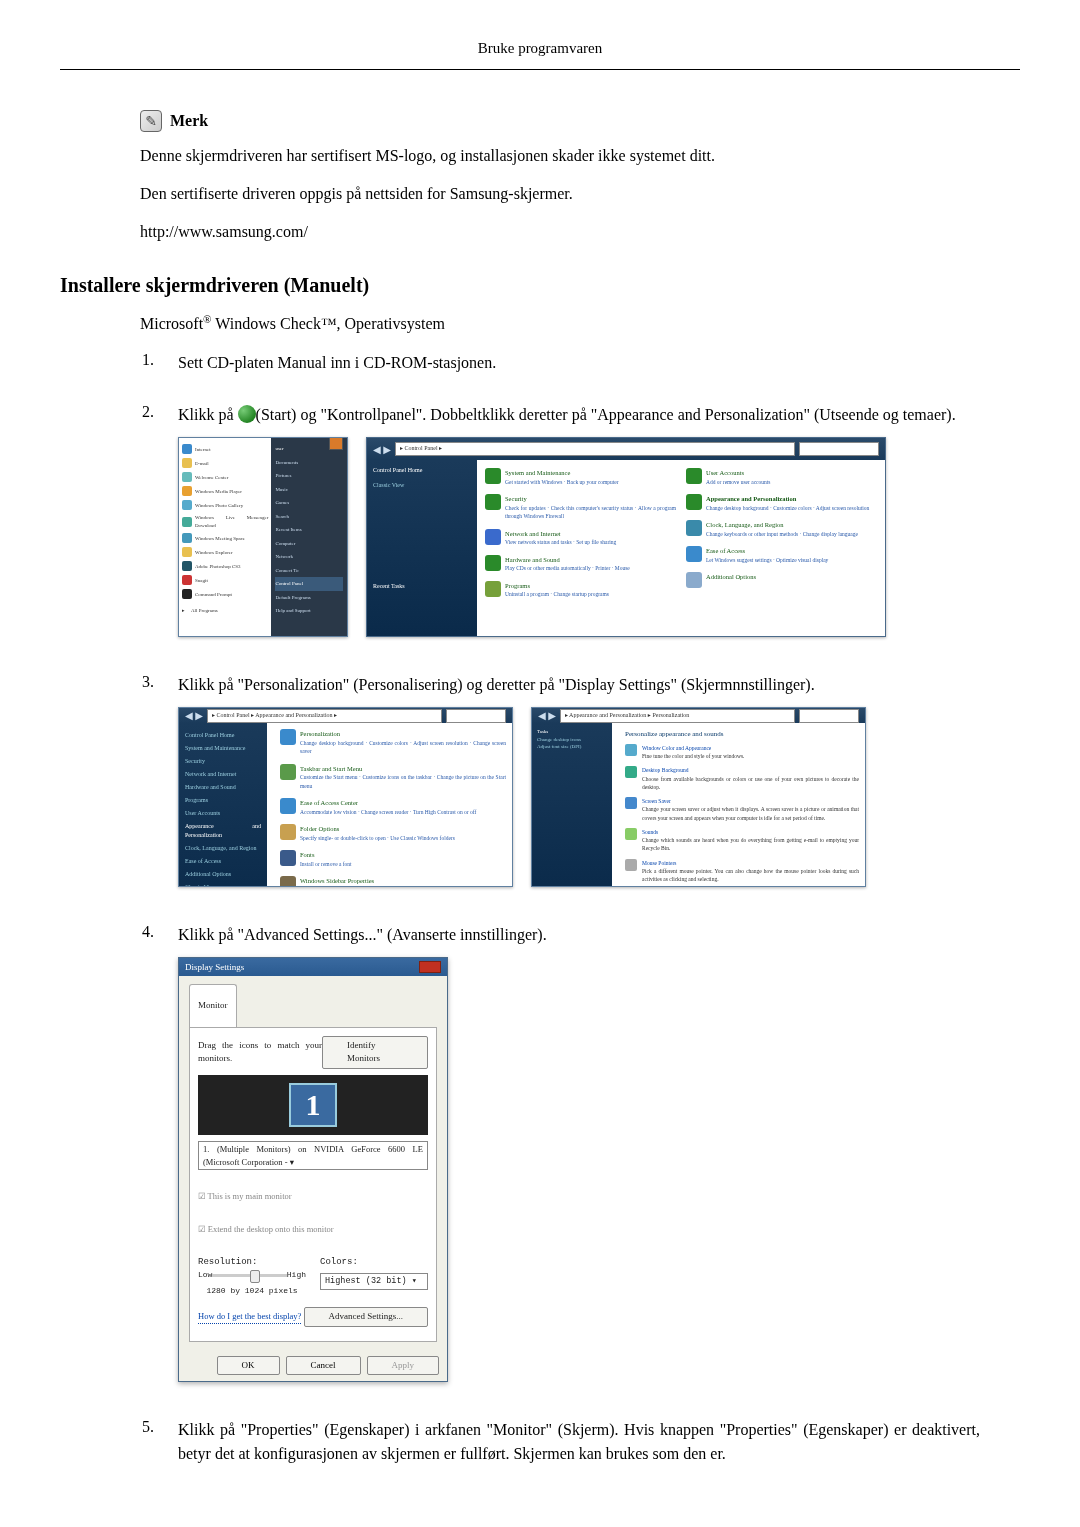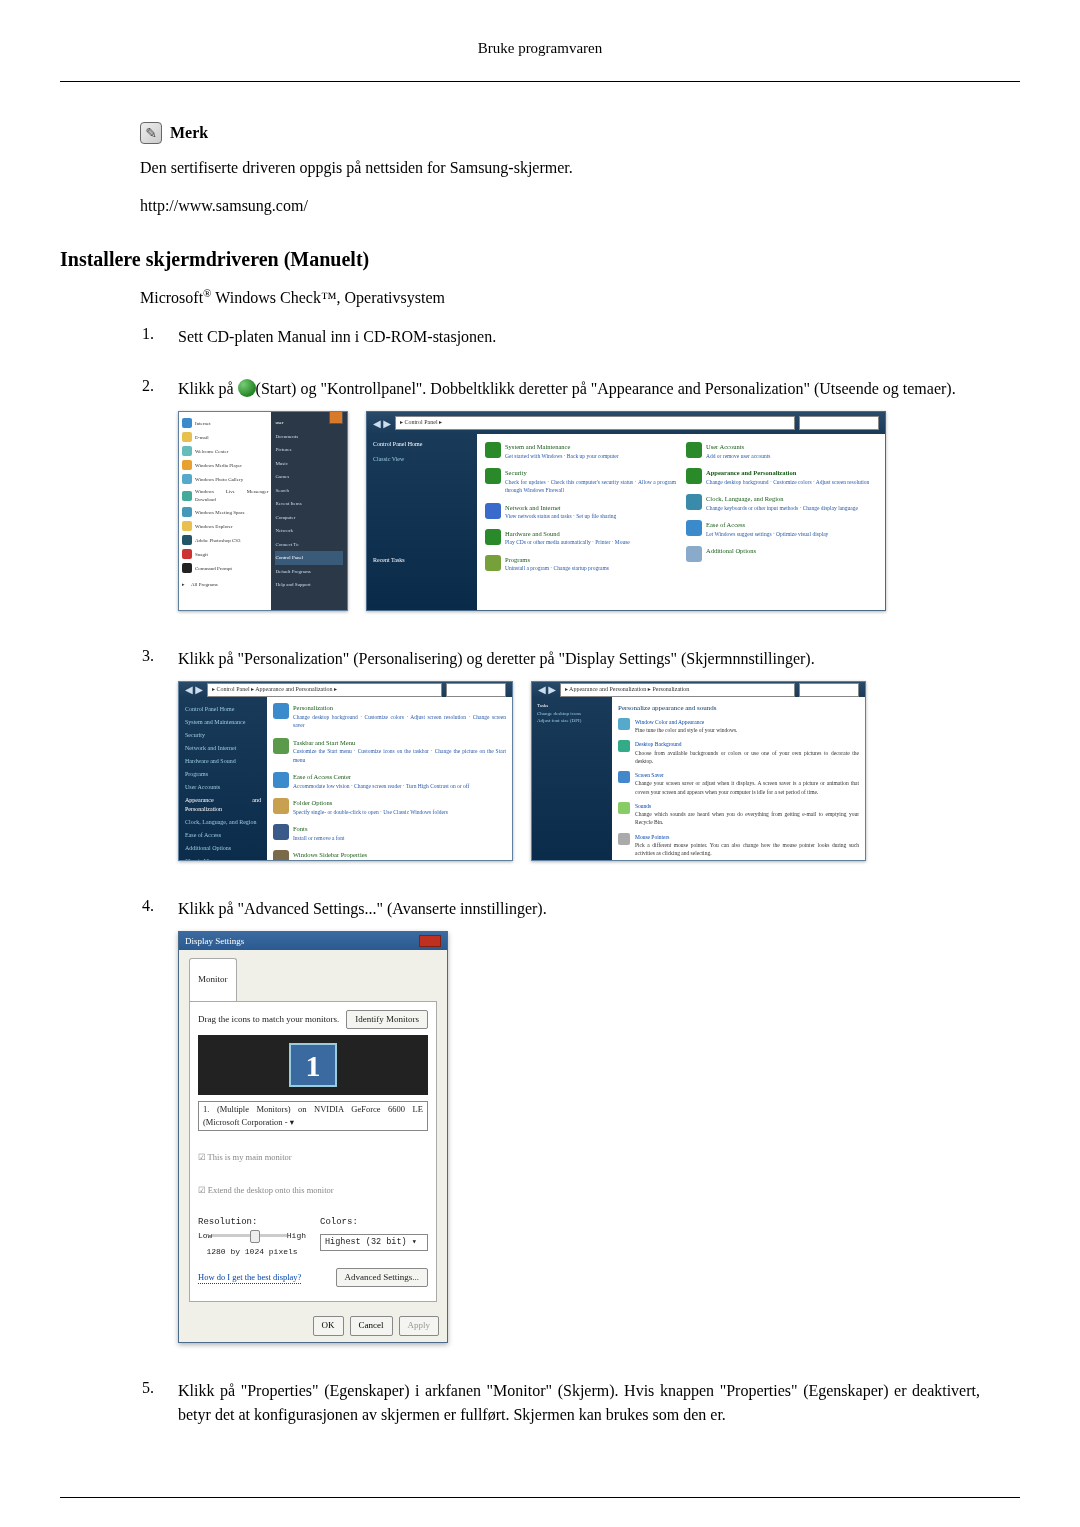--- a/index.html
+++ b/index.html
@@ -8,21 +8,21 @@
     font-size: 16px;
     background: #fff;
     color: #000;
     width: 1080px;
     margin: 0 auto;
     padding: 40px 60px;
   }
   .page-header {
     text-align: center;
     font-size: 15px;
-    padding-bottom: 24px;
+    padding-bottom: 12px;
     border-bottom: 1px solid #000;
     margin-bottom: 40px;
   }
   .note-block {
     margin-left: 80px;
     margin-right: 40px;
     margin-bottom: 30px;
   }
   .note-title {
     display: flex;
@@ -170,21 +170,21 @@
   .cp-item .s { color:#2a5aaa; font-size:5.5px; }
   .cp-item.highlight .t { color:#165a16; font-weight:bold; }
   .scr-personal, .scr-choices {
     width: 335px;
     height: 180px;
     background: #fff;
   }
   .scr-personal {
     display:flex; flex-direction:column;
   }
-  .scr-personal .cp-body, .scr-choices .cp-body { flex:1; }
+  .scr-personal .cp-body, .scr-choices .cp-body { flex:1;gap:7px; }
   .scr-choices { display:flex; flex-direction:column; }
   .scr-choices .side2 {
     width: 80px; background: linear-gradient(#1a3a5a,#0a2a4a); padding:5px; font-size:5px; color:#9cd;
   }
   .scr-choices .main2 {
     flex:1; padding:6px; font-size:5.5px; color:#333;
   }
   .scr-choices .main2 .h { color:#0a3a6a; font-size:7px; margin-bottom:4px; }
   .scr-choices .main2 .it { display:flex; gap:5px; margin-bottom:6px; }
   .scr-choices .main2 .ic { width:12px; height:12px; background:#5c8; border-radius:2px; flex-shrink:0; }
@@ -203,21 +203,21 @@
   }
   .dlg-close { width:22px; height:12px; background:#c03020; border:1px solid #802010; }
   .dlg-body { padding:8px 10px; font-size:9px; color:#222; }
   .dlg-tab {
     display:inline-block; border:1px solid #aaa; border-bottom:none; background:#fff;
     padding:14px 8px; font-size:9px; border-radius:3px 3px 0 0;
   }
   .dlg-panel { border:1px solid #aaa; background:#fff; padding:8px; }
   .dlg-row { display:flex; justify-content:space-between; align-items:center; margin-bottom:6px; }
   .dlg-btn {
-    border:1px solid #888; background:#f4f4f0; padding:2px 8px; font-size:9px; border-radius:2px;
+    border:1px solid #888; background:#f4f4f0; padding:2px 24px; font-size:9px; border-radius:2px;
   }
   .dlg-monbox {
     height:60px; background:#222; display:flex; align-items:center; justify-content:center;
     margin:6px 0;
   }
   .dlg-mon1 {
     width:48px; height:44px; background:#3a6aa0; border:2px solid #9cd;
     display:flex; align-items:center; justify-content:center; color:#fff; font-size:30px; font-weight:bold;
   }
   .dlg-select {
@@ -243,20 +243,21 @@
 <div class="page-header">
   <span>Bruke programvaren</span>
 </div>
 
 <div class="note-block">
   <div class="note-title">
     <span class="note-icon">✎</span>
     <span class="note-title-text">Merk</span>
   </div>
   <div class="note-body">
+    <p>Denne skjermdriveren har sertifisert MS-logo, og installasjonen skader ikke systemet ditt.</p>
     <p>Den sertifiserte driveren oppgis på nettsiden for Samsung-skjermer.</p>
     <p>http://www.samsung.com/</p>
   </div>
 </div>
 
 <div class="section-heading">Installere skjermdriveren (Manuelt)</div>
 
 <div class="os-line">
   <span>Microsoft</span><span class="sup">®</span><span> Windows Check™</span><span>, Operativsystem</span>
 </div>

